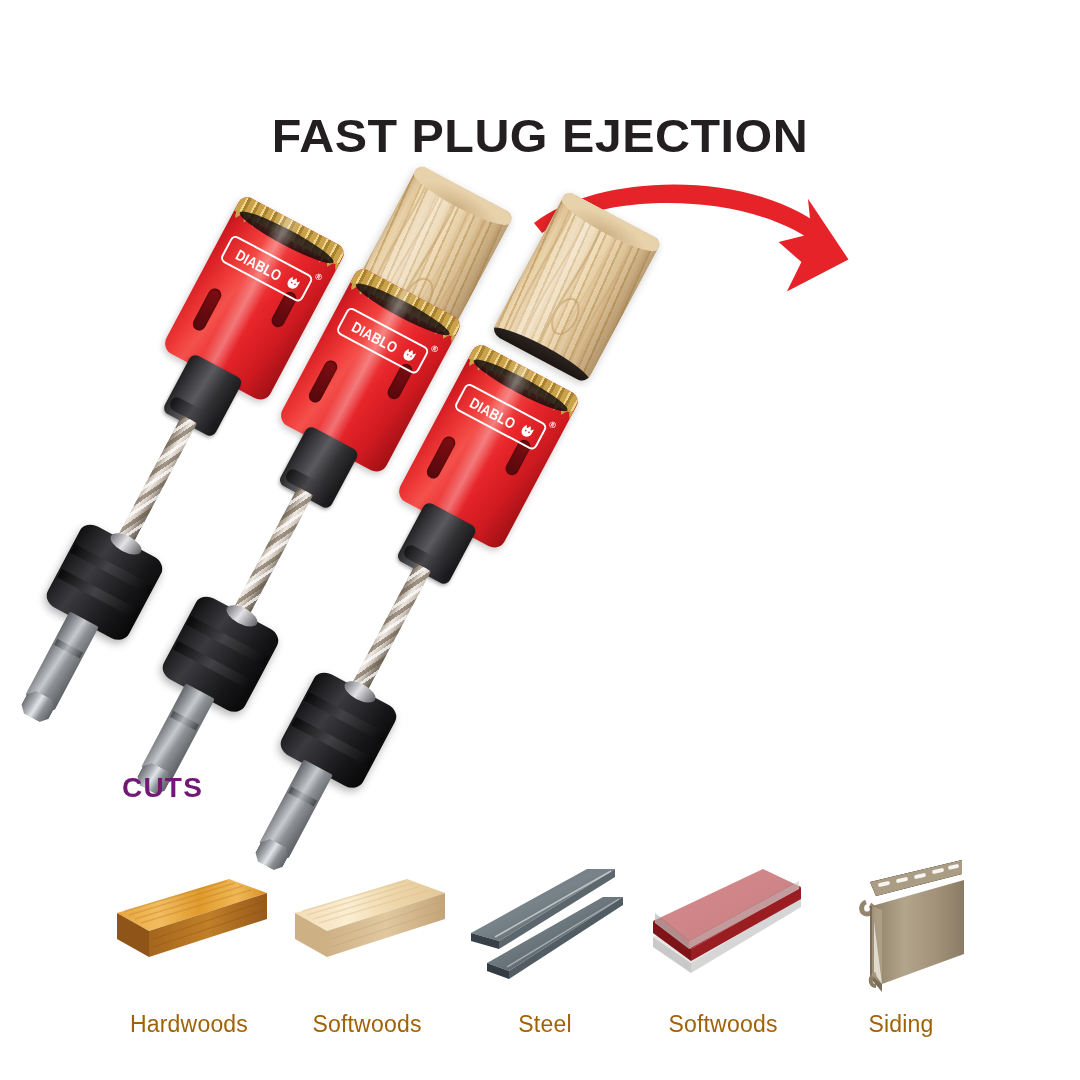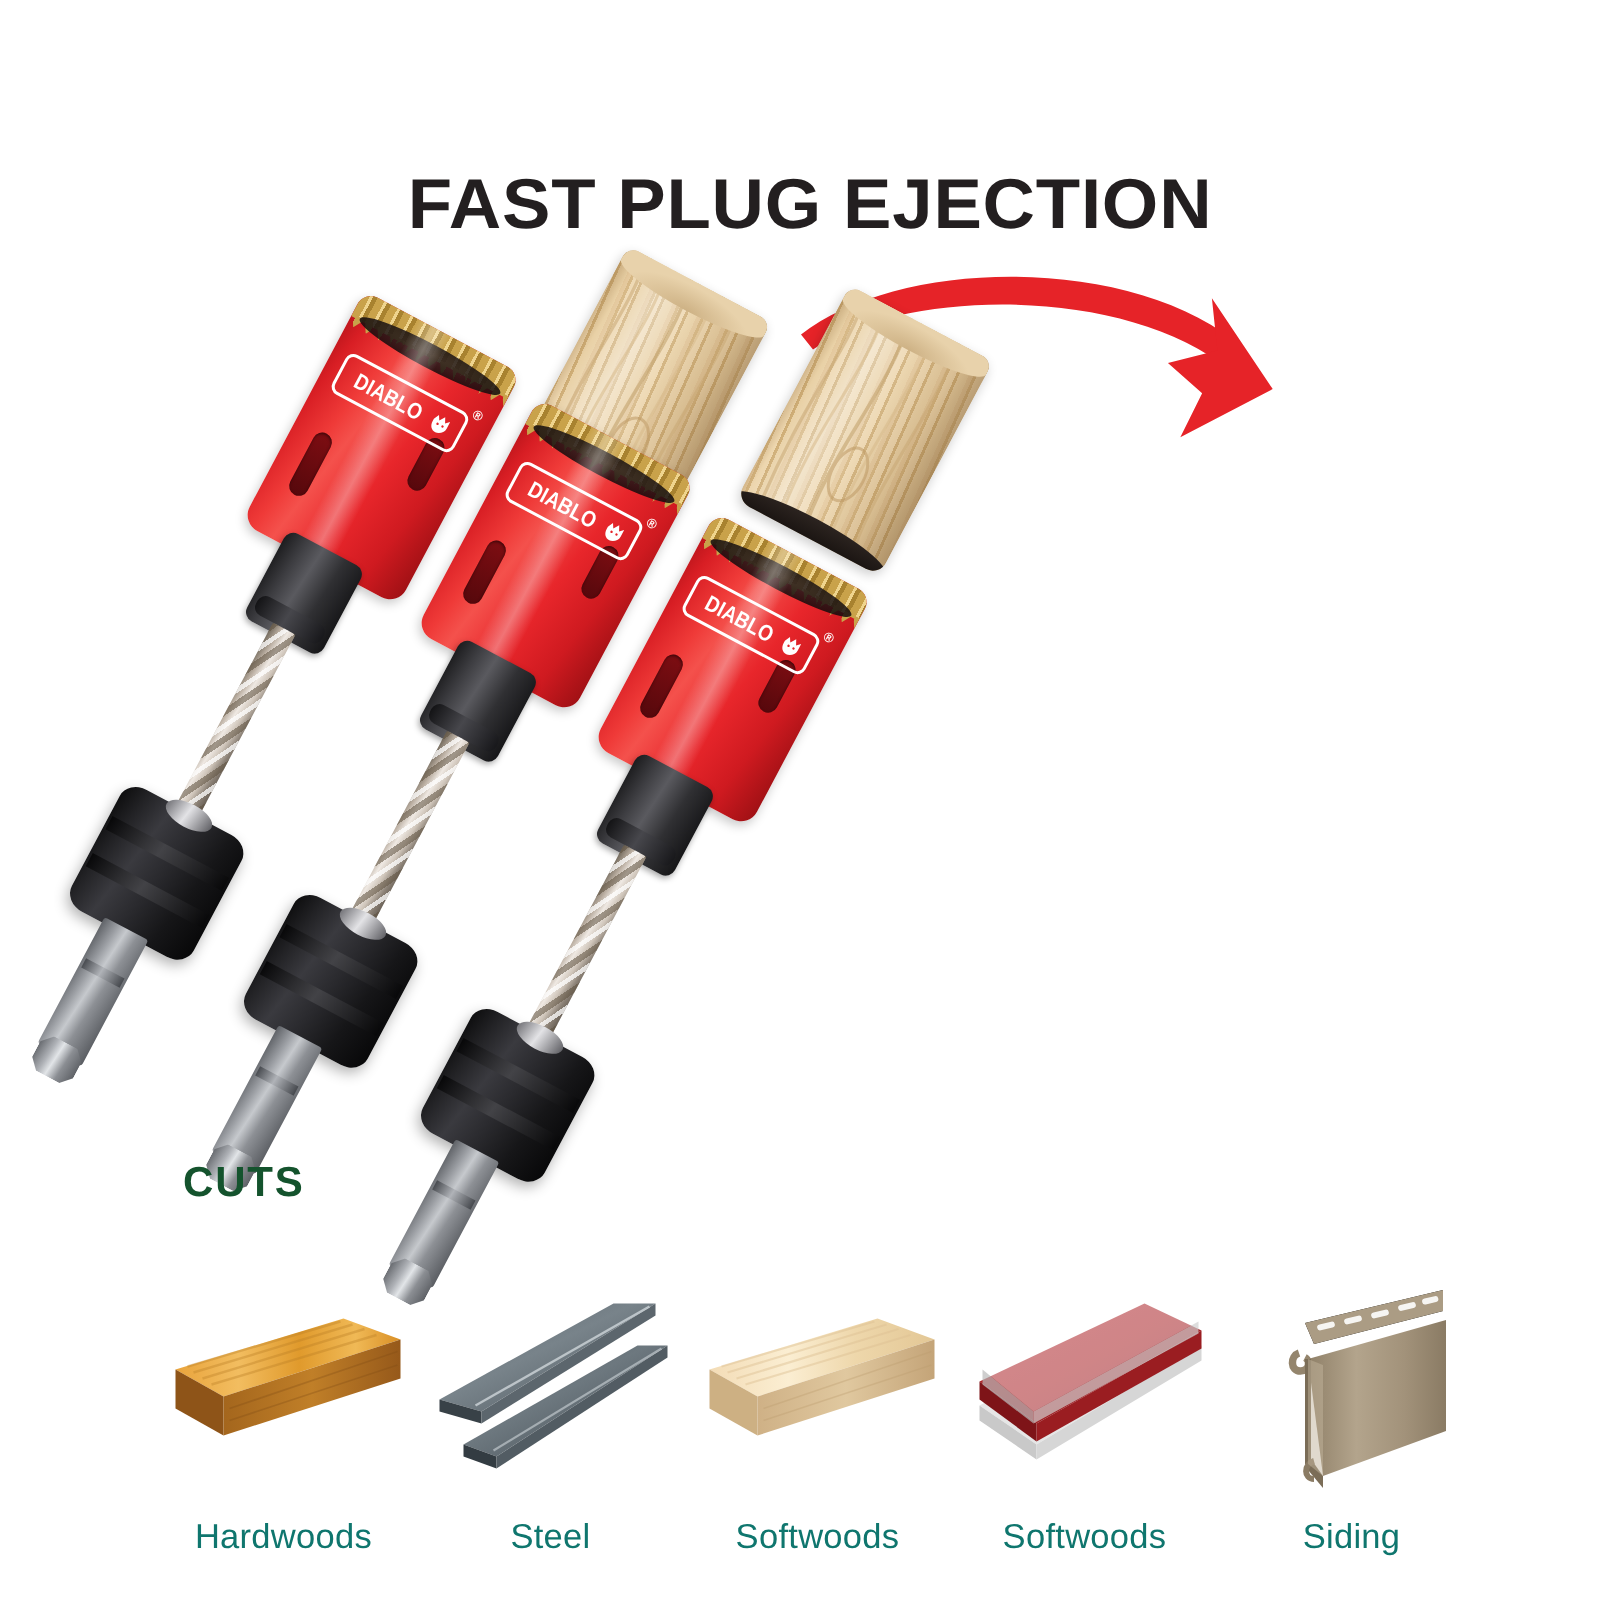--- a/index.html
+++ b/index.html
@@ -211,32 +211,32 @@
   .plug-ring{
     position:absolute;left:-3px;bottom:-8px;width:114px;height:22px;
     border-radius:50%;
     background:linear-gradient(180deg,#2c2420,#120d0b);
   }
 
   
   .cuts-label{
     position:absolute;left:122px;top:772px;
     font-weight:bold;font-size:28px;letter-spacing:1.2px;
-    color:#14532d;
+    color:#701a75;
   }
   .materials{
     position:absolute;left:100px;top:828px;width:890px;height:210px;
     display:flex;align-items:flex-end;
   }
   .mat{
     flex:1 1 0;display:flex;flex-direction:column;align-items:center;
   }
   .mat-art{height:128px;width:100%;display:flex;align-items:center;justify-content:center;}
   .mat-label{
-    margin-top:22px;font-size:23px;color:#0f766e;letter-spacing:.2px;
+    margin-top:22px;font-size:23px;color:#a16207;letter-spacing:.2px;
     font-family:"Liberation Sans", sans-serif;
   }
 </style>
 </head>
 <body>
 
 <div class="stage">
 
   <div class="headline">FAST PLUG EJECTION</div>
 
@@ -423,50 +423,20 @@
             <path d="M44 74 L156 36"></path>
               <path d="M44 82 L156 45"></path>
           </g>
         </svg>
       </div>
       <div class="mat-label">Hardwoods</div>
     </div>
 
     <div class="mat">
       <div class="mat-art">
-        <svg width="160" height="125" viewBox="0 0 160 125">
-          <defs>
-            <linearGradient id="stA" x1="0" y1="0" x2="1" y2="1">
-              <stop offset="0%" stop-color="#59636a"></stop>
-              <stop offset="45%" stop-color="#78838a"></stop>
-              <stop offset="100%" stop-color="#4a545b"></stop>
-            </linearGradient>
-            <linearGradient id="stB" x1="0" y1="0" x2="1" y2="1">
-              <stop offset="0%" stop-color="#4e585f"></stop>
-              <stop offset="45%" stop-color="#6d787f"></stop>
-              <stop offset="100%" stop-color="#3f484f"></stop>
-            </linearGradient>
-          </defs>
-
-          <polygon points="6,70 122,6 150,6 34,78" fill="url(#stA)"></polygon>
-          <polygon points="6,70 34,78 34,86 6,78" fill="#384147"></polygon>
-          <polygon points="34,78 150,6 150,14 34,86" fill="#5c666d"></polygon>
-
-          <polygon points="22,100 138,34 158,34 44,108" fill="url(#stB)"></polygon>
-          <polygon points="22,100 44,108 44,116 22,108" fill="#333c42"></polygon>
-          <polygon points="44,108 158,34 158,42 44,116" fill="#525c63"></polygon>
-          <path d="M30,74 L146,8" stroke="#cfd6da" stroke-width="1.6" opacity=".8"></path>
-          <path d="M42,104 L154,36" stroke="#cfd6da" stroke-width="1.4" opacity=".6"></path>
-        </svg>
-      </div>
-      <div class="mat-label">Steel</div>
-    </div>
-
-    <div class="mat">
-      <div class="mat-art">
         <svg width="160" height="120" viewBox="0 0 160 120">
           <defs>
             <linearGradient id="swTop" x1="0" y1="0" x2="1" y2="0">
               <stop offset="0%" stop-color="#f3dcb6"></stop>
               <stop offset="35%" stop-color="#fbeed2"></stop>
               <stop offset="65%" stop-color="#eed7ab"></stop>
               <stop offset="100%" stop-color="#e3c795"></stop>
             </linearGradient>
             <linearGradient id="swFront" x1="0" y1="0" x2="1" y2="0">
               <stop offset="0%" stop-color="#cfb186"></stop>
@@ -489,20 +459,50 @@
           </g>
         </svg>
       </div>
       <div class="mat-label">Softwoods</div>
     </div>
 
     <div class="mat">
       <div class="mat-art">
         <svg width="160" height="125" viewBox="0 0 160 125">
           <defs>
+            <linearGradient id="stA" x1="0" y1="0" x2="1" y2="1">
+              <stop offset="0%" stop-color="#59636a"></stop>
+              <stop offset="45%" stop-color="#78838a"></stop>
+              <stop offset="100%" stop-color="#4a545b"></stop>
+            </linearGradient>
+            <linearGradient id="stB" x1="0" y1="0" x2="1" y2="1">
+              <stop offset="0%" stop-color="#4e585f"></stop>
+              <stop offset="45%" stop-color="#6d787f"></stop>
+              <stop offset="100%" stop-color="#3f484f"></stop>
+            </linearGradient>
+          </defs>
+
+          <polygon points="6,70 122,6 150,6 34,78" fill="url(#stA)"></polygon>
+          <polygon points="6,70 34,78 34,86 6,78" fill="#384147"></polygon>
+          <polygon points="34,78 150,6 150,14 34,86" fill="#5c666d"></polygon>
+
+          <polygon points="22,100 138,34 158,34 44,108" fill="url(#stB)"></polygon>
+          <polygon points="22,100 44,108 44,116 22,108" fill="#333c42"></polygon>
+          <polygon points="44,108 158,34 158,42 44,116" fill="#525c63"></polygon>
+          <path d="M30,74 L146,8" stroke="#cfd6da" stroke-width="1.6" opacity=".8"></path>
+          <path d="M42,104 L154,36" stroke="#cfd6da" stroke-width="1.4" opacity=".6"></path>
+        </svg>
+      </div>
+      <div class="mat-label">Steel</div>
+    </div>
+
+    <div class="mat">
+      <div class="mat-art">
+        <svg width="160" height="125" viewBox="0 0 160 125">
+          <defs>
             <linearGradient id="plRed" x1="0" y1="0" x2="1" y2="1">
               <stop offset="0%" stop-color="#b3282c"></stop>
               <stop offset="50%" stop-color="#a82126"></stop>
               <stop offset="100%" stop-color="#8e1a1e"></stop>
             </linearGradient>
           </defs>
 
           <polygon points="10,74 120,16 158,34 48,100" fill="#e6e6e6"></polygon>
           <polygon points="10,74 48,100 48,110 10,84" fill="#c9c9c9"></polygon>
           <polygon points="48,100 158,34 158,44 48,110" fill="#d6d6d6"></polygon>

